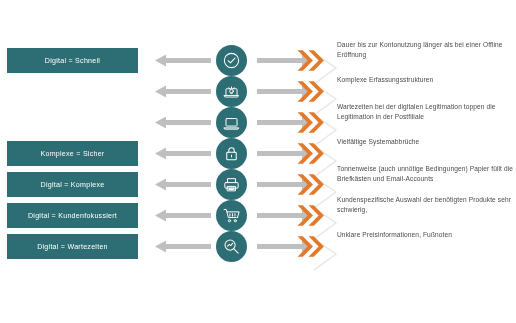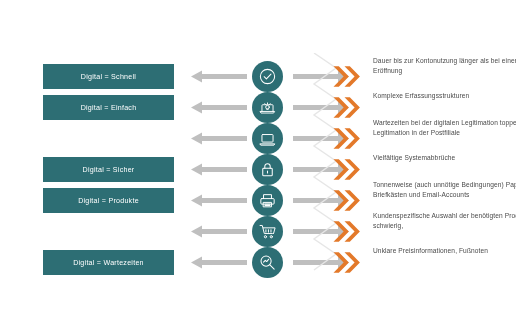--- a/index.html
+++ b/index.html
@@ -10,23 +10,22 @@
     overflow:hidden;
     position:relative;
   }
   #diagram{
     position:absolute;
     left:0;top:0;
     width:516px;height:323px;
   }
   .rows{
     position:absolute;
-    left:0; top:64px;
+    left:0; top:48px;
     width:416px;
-    padding-left:36px;
   }
   .row{
     position:relative;
     height:27px;
     margin-bottom:4px;
   }
 
   
   .pill{
     position:absolute;
@@ -119,23 +118,20 @@
             <path d="M7.8 12.3 L10.6 15.1 L16.4 8.9"></path>
           </svg>
         </div>
         <div class="chev"><svg width="30" height="23" viewBox="0 0 30 23">
             <path d="M0.5 1.2 L10.6 11.5 L0.5 21.8 L5.8 21.8 L15.9 11.5 L5.8 1.2 Z" fill="#e3792a"></path>
             <path d="M11.5 1.2 L21.6 11.5 L11.5 21.8 L16.8 21.8 L26.9 11.5 L16.8 1.2 Z" fill="#e3792a"></path>
           </svg></div>
         <div class="rtext two">Dauer bis zur Kontonutzung länger als bei einer Offline Eröffnung</div>
       </div>
       <div class="row">
-        <div class="pill">
-          <span>Digital = Einfach</span>
-        </div>
         <div class="arrowbar"><svg width="158" height="25" viewBox="0 0 158 25">
             <path d="M0 12.5 L11 6.6 V10.1 H56 V14.9 H11 V18.4 Z" fill="#bfbfbf"></path>
             <path d="M158 12.5 L147 6.6 V10.1 H102 V14.9 H147 V18.4 Z" fill="#bfbfbf"></path>
           </svg></div>
         <div class="iconcirc">
           <svg width="19" height="19" viewBox="0 0 24 24" fill="none" stroke="#ffffff" stroke-width="1.2" stroke-linecap="round" stroke-linejoin="round">
             <path d="M5 17 V9.5 a1 1 0 0 1 1-1 h12 a1 1 0 0 1 1 1 V17"></path>
             <path d="M3 17 h18 l-1.3 2 H4.3 Z"></path>
             <circle cx="12" cy="11.6" r="2.3"></circle>
             <path d="M11 14.2 h2"></path>
@@ -160,62 +156,65 @@
           </svg>
         </div>
         <div class="chev"><svg width="30" height="23" viewBox="0 0 30 23">
             <path d="M0.5 1.2 L10.6 11.5 L0.5 21.8 L5.8 21.8 L15.9 11.5 L5.8 1.2 Z" fill="#e3792a"></path>
             <path d="M11.5 1.2 L21.6 11.5 L11.5 21.8 L16.8 21.8 L26.9 11.5 L16.8 1.2 Z" fill="#e3792a"></path>
           </svg></div>
         <div class="rtext two">Wartezeiten bei der digitalen Legitimation toppen die Legitimation in der Postfiliale</div>
       </div>
       <div class="row">
         <div class="pill">
-          <span>Digital = Sicher</span>
+          <span>Komplexe = Sicher</span>
         </div>
         <div class="arrowbar"><svg width="158" height="25" viewBox="0 0 158 25">
             <path d="M0 12.5 L11 6.6 V10.1 H56 V14.9 H11 V18.4 Z" fill="#bfbfbf"></path>
             <path d="M158 12.5 L147 6.6 V10.1 H102 V14.9 H147 V18.4 Z" fill="#bfbfbf"></path>
           </svg></div>
         <div class="iconcirc">
           <svg width="19" height="19" viewBox="0 0 24 24" fill="none" stroke="#ffffff" stroke-width="1.3" stroke-linecap="round" stroke-linejoin="round">
             <rect x="6" y="10.5" width="12" height="9.5" rx="1.2"></rect>
             <path d="M8.6 10.5 V8 a3.4 3.4 0 0 1 6.8 0 v2.5"></path>
             <path d="M12 13.8 v2.6"></path>
           </svg>
         </div>
         <div class="chev"><svg width="30" height="23" viewBox="0 0 30 23">
             <path d="M0.5 1.2 L10.6 11.5 L0.5 21.8 L5.8 21.8 L15.9 11.5 L5.8 1.2 Z" fill="#e3792a"></path>
             <path d="M11.5 1.2 L21.6 11.5 L11.5 21.8 L16.8 21.8 L26.9 11.5 L16.8 1.2 Z" fill="#e3792a"></path>
           </svg></div>
         <div class="rtext">Vielfältige Systemabbrüche</div>
       </div>
       <div class="row">
         <div class="pill">
-          <span>Digital = Produkte</span>
+          <span>Digital = Komplexe</span>
         </div>
         <div class="arrowbar"><svg width="158" height="25" viewBox="0 0 158 25">
             <path d="M0 12.5 L11 6.6 V10.1 H56 V14.9 H11 V18.4 Z" fill="#bfbfbf"></path>
             <path d="M158 12.5 L147 6.6 V10.1 H102 V14.9 H147 V18.4 Z" fill="#bfbfbf"></path>
           </svg></div>
         <div class="iconcirc">
           <svg width="19" height="19" viewBox="0 0 24 24" fill="none" stroke="#ffffff" stroke-width="1.25" stroke-linecap="round" stroke-linejoin="round">
             <path d="M7 9.6 V4.6 h10 v5"></path>
             <rect x="3.6" y="9.6" width="16.8" height="7" rx="1.2"></rect>
             <rect x="7" y="14.4" width="10" height="5.6"></rect>
             <path d="M8.8 16.6 h6.4 M8.8 18.3 h6.4"></path>
           </svg>
         </div>
         <div class="chev"><svg width="30" height="23" viewBox="0 0 30 23">
             <path d="M0.5 1.2 L10.6 11.5 L0.5 21.8 L5.8 21.8 L15.9 11.5 L5.8 1.2 Z" fill="#e3792a"></path>
             <path d="M11.5 1.2 L21.6 11.5 L11.5 21.8 L16.8 21.8 L26.9 11.5 L16.8 1.2 Z" fill="#e3792a"></path>
           </svg></div>
         <div class="rtext two">Tonnenweise (auch unnötige Bedingungen) Papier füllt die Briefkästen und Email-Accounts</div>
       </div>
       <div class="row">
+        <div class="pill">
+          <span>Digital = Kundenfokussiert</span>
+        </div>
         <div class="arrowbar"><svg width="158" height="25" viewBox="0 0 158 25">
             <path d="M0 12.5 L11 6.6 V10.1 H56 V14.9 H11 V18.4 Z" fill="#bfbfbf"></path>
             <path d="M158 12.5 L147 6.6 V10.1 H102 V14.9 H147 V18.4 Z" fill="#bfbfbf"></path>
           </svg></div>
         <div class="iconcirc">
           <svg width="19" height="19" viewBox="0 0 24 24" fill="none" stroke="#ffffff" stroke-width="1.25" stroke-linecap="round" stroke-linejoin="round">
             <path d="M2.6 4.4 h2.8 l2.6 10.2 h10.2"></path>
             <path d="M6.6 7.4 h15 l-2 7.2"></path>
             <circle cx="9.4" cy="18.6" r="1.4"></circle>
             <circle cx="16.8" cy="18.6" r="1.4"></circle>

